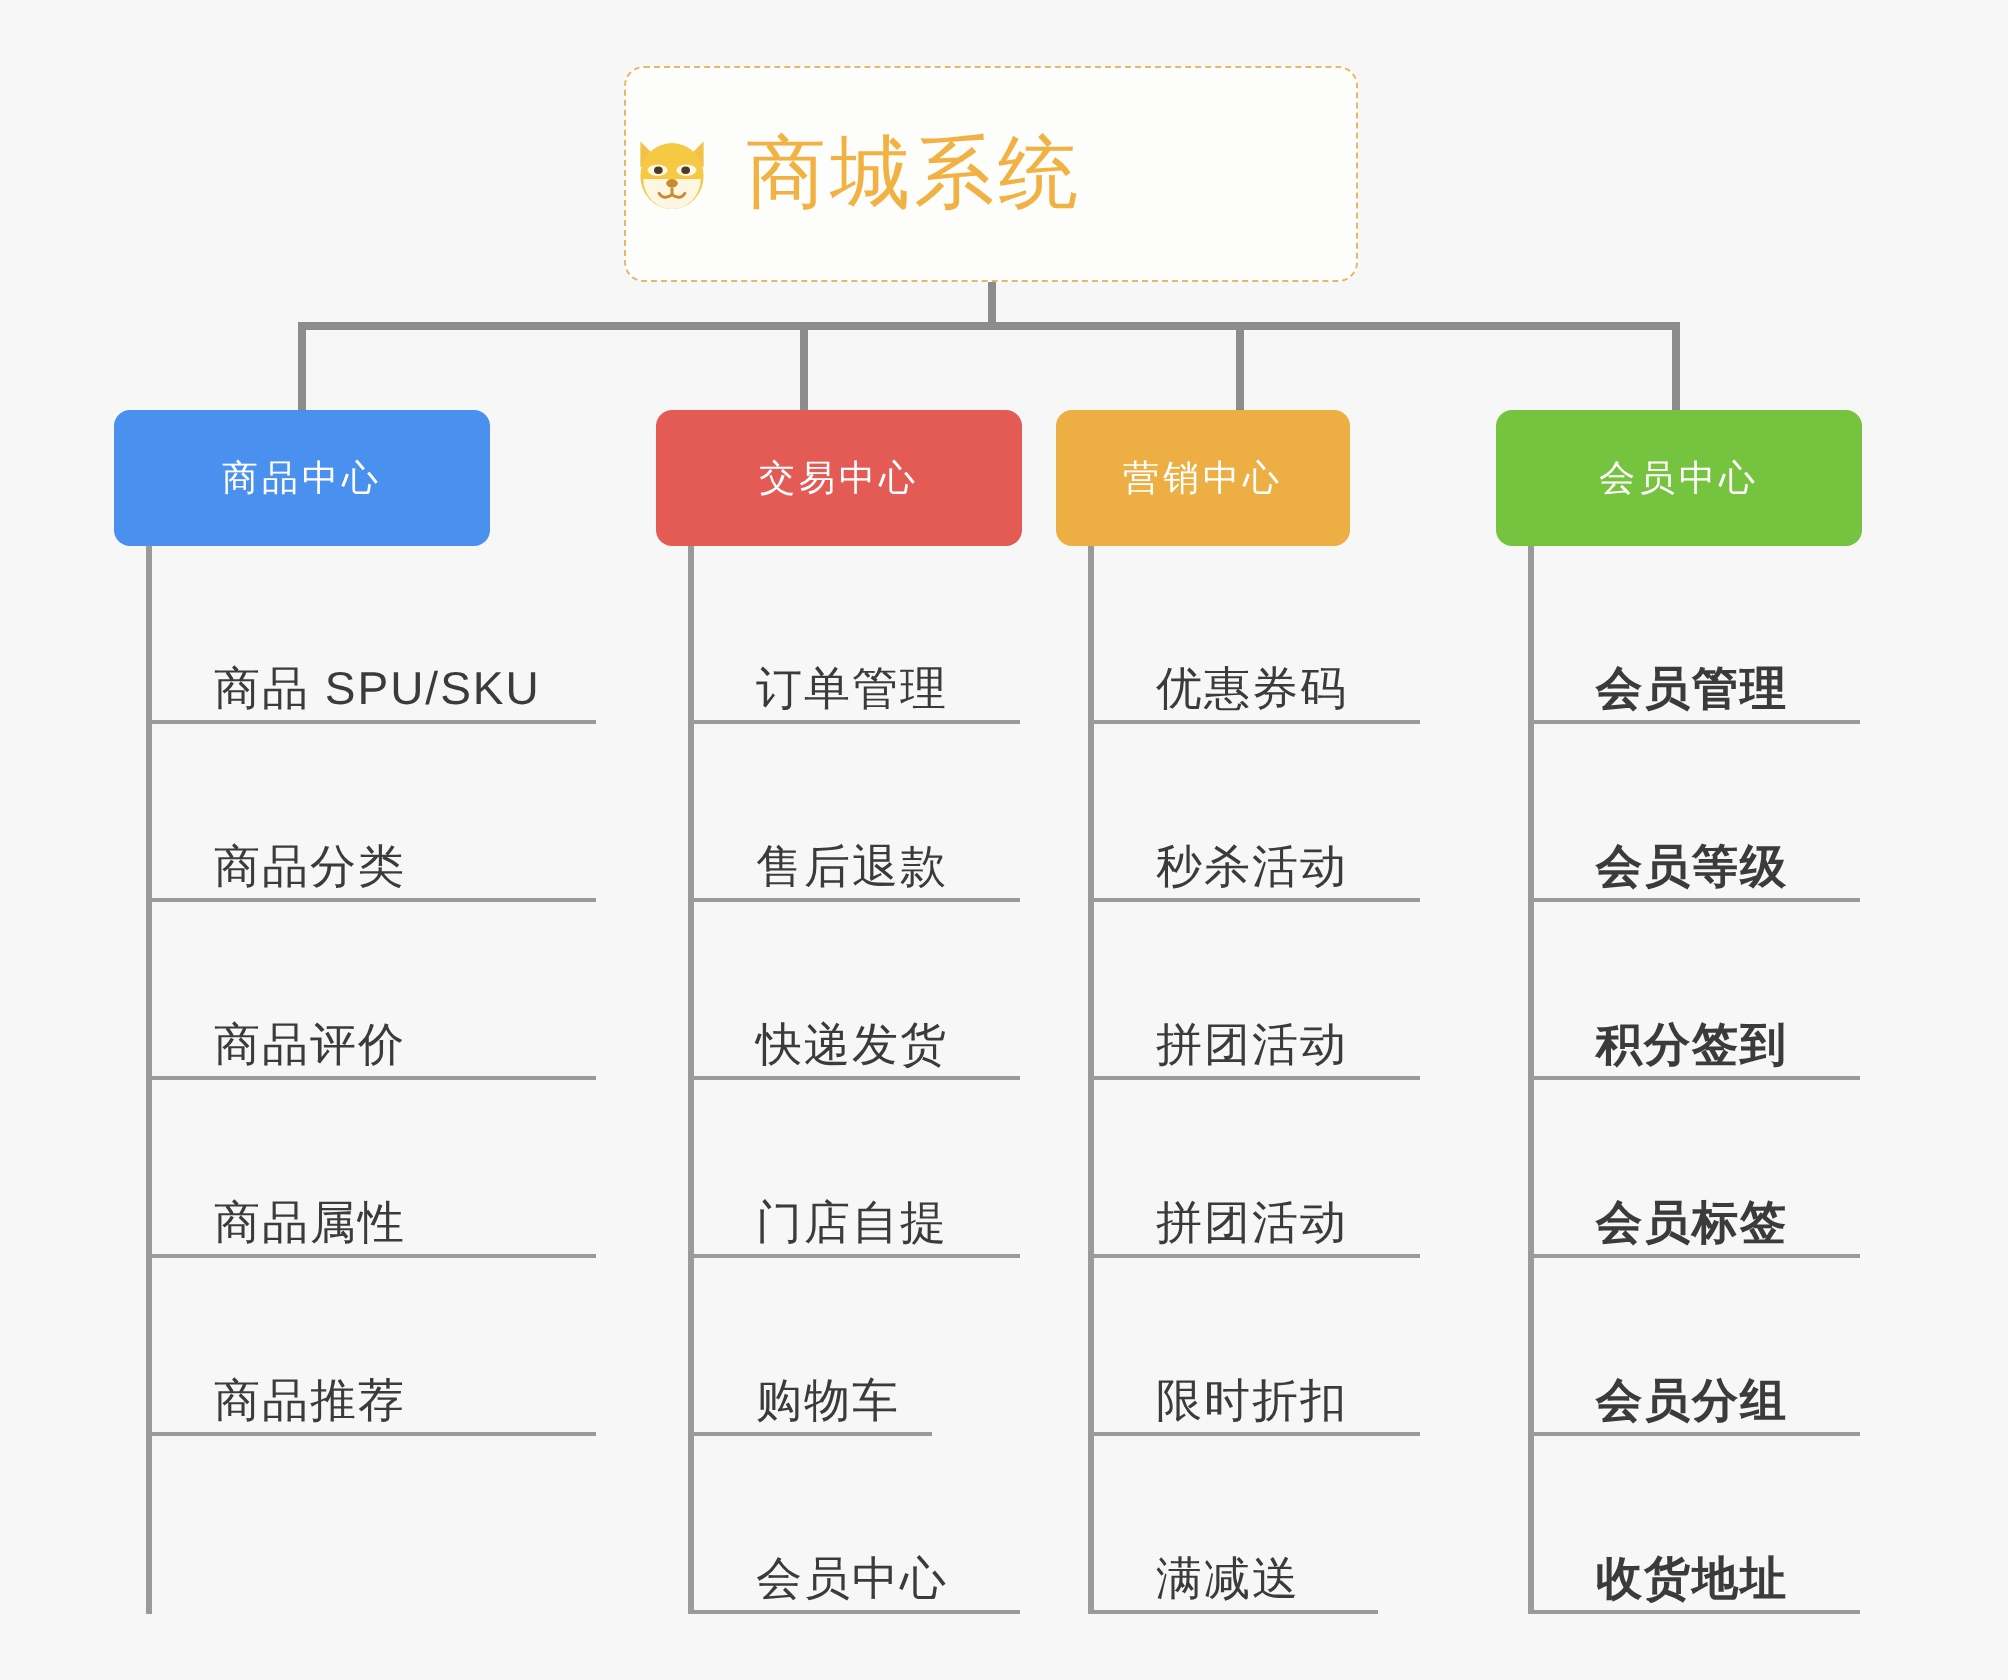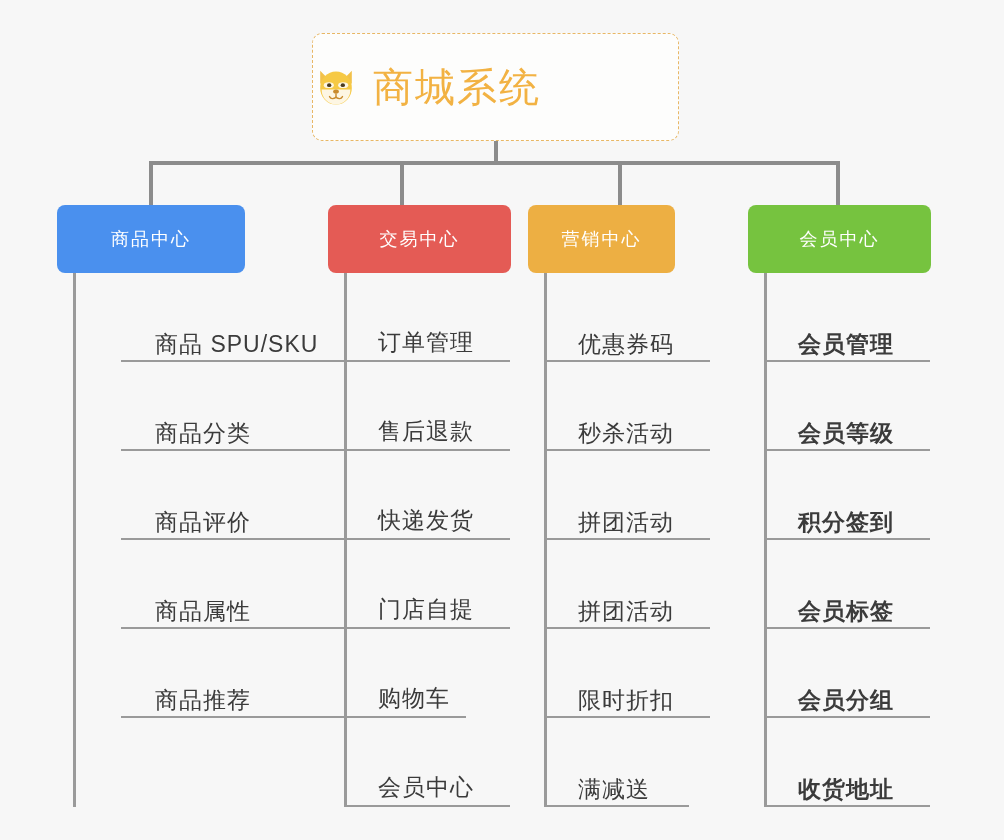--- a/index.html
+++ b/index.html
@@ -138,21 +138,21 @@
   <div class="connector v-line" style="left:149px; top:161px; height:45px;"></div>
   <div class="connector v-line" style="left:400px; top:161px; height:45px;"></div>
   <div class="connector v-line" style="left:618px; top:161px; height:45px;"></div>
   <div class="connector v-line" style="left:836px; top:161px; height:45px;"></div>
 
   <div class="branch" style="left:57px; width:188px;">
     <div class="cat-box" style="width:188px; background:#4a90ee;">
       <span>商品中心</span>
     </div>
     <div class="spine" style="height:534px;"></div>
-    <div class="leaves" style="width:225px;padding-left:48px;">
+    <div class="leaves" style="width:225px;">
       <div class="leaf">
           <span class="leaf-label">商品 SPU/SKU</span>
         </div>
       <div class="leaf">
           <span class="leaf-label">商品分类</span>
         </div>
       <div class="leaf">
           <span class="leaf-label">商品评价</span>
         </div>
       <div class="leaf">
@@ -162,21 +162,21 @@
           <span class="leaf-label">商品推荐</span>
         </div>
     </div>
   </div>
 
   <div class="branch" style="left:328px; width:183px;">
     <div class="cat-box" style="width:183px; background:#e45b55;">
       <span>交易中心</span>
     </div>
     <div class="spine" style="height:534px;"></div>
-    <div class="leaves" style="width:166px;font-family:Liberation Mono, monospace;">
+    <div class="leaves" style="width:166px;">
       <div class="leaf">
           <span class="leaf-label">订单管理</span>
         </div>
       <div class="leaf">
           <span class="leaf-label">售后退款</span>
         </div>
       <div class="leaf">
           <span class="leaf-label">快递发货</span>
         </div>
       <div class="leaf">

